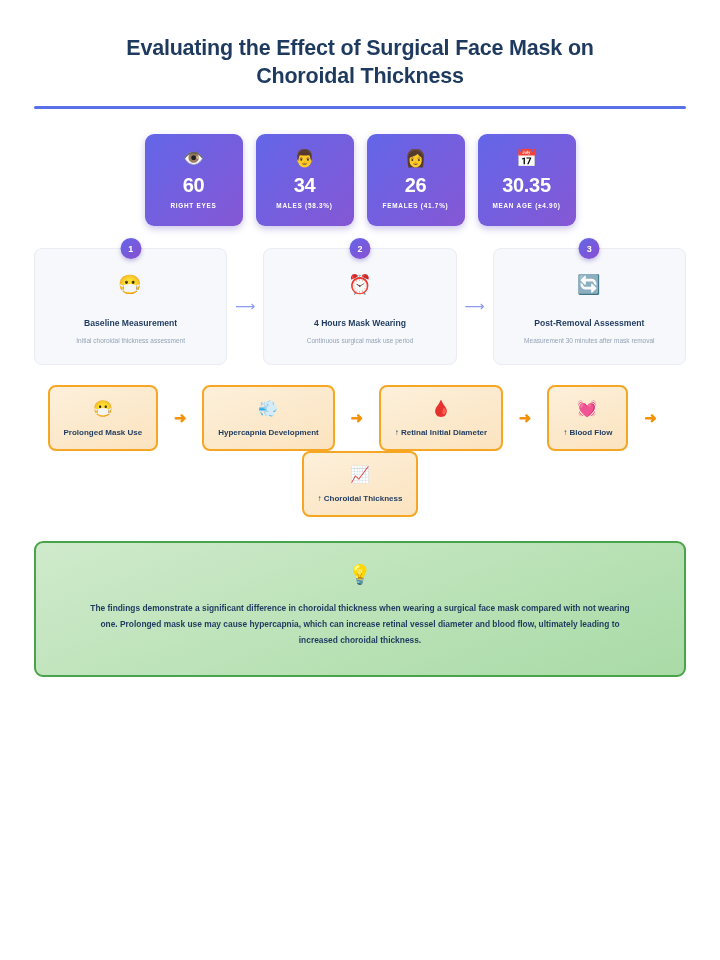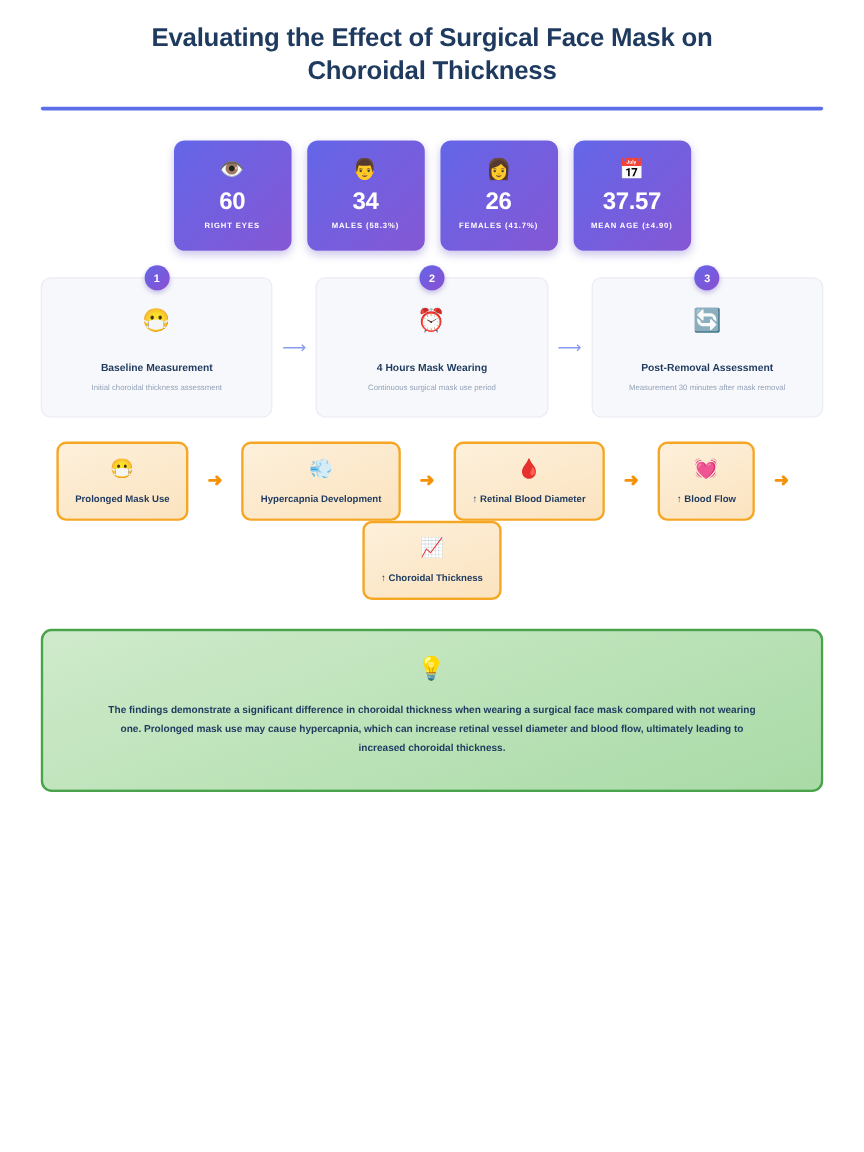--- a/index.html
+++ b/index.html
@@ -16,21 +16,21 @@
     overflow: hidden;
   }
   .page {
     width: 720px;
     box-sizing: border-box;
     padding: 0 34px;
   }
 
   
   .header {
-    padding-top: 18px;
+    padding-top: 35px;
     text-align: center;
   }
   .title {
     font-size: 21.5px;
     font-weight: bold;
     line-height: 1.28;
     color: #1e3a5f;
     letter-spacing: -0.2px;
     margin: 0 auto;
     max-width: 560px;
@@ -261,21 +261,21 @@
     </div>
 
     <div class="stat-card">
       <div class="stat-icon">👩</div>
       <div class="stat-value">26</div>
       <div class="stat-label">FEMALES (41.7%)</div>
     </div>
 
     <div class="stat-card">
       <div class="stat-icon">📅</div>
-      <div class="stat-value">37.57</div>
+      <div class="stat-value">30.35</div>
       <div class="stat-label">MEAN AGE (±4.90)</div>
     </div>
 
   </div>
 
   <div class="timeline">
 
     <div class="tl-card">
       <div class="tl-badge">1</div>
       <div class="tl-icon">😷</div>
@@ -315,21 +315,21 @@
 
     <div class="mech-card">
       <div class="mech-icon">💨</div>
       <div class="mech-label">Hypercapnia Development</div>
     </div>
 
     <div class="mech-arrow">➜</div>
 
     <div class="mech-card">
       <div class="mech-icon">🩸</div>
-      <div class="mech-label">↑ Retinal Blood Diameter</div>
+      <div class="mech-label">↑ Retinal Initial Diameter</div>
     </div>
 
     <div class="mech-arrow">➜</div>
 
     <div class="mech-card">
       <div class="mech-icon">💓</div>
       <div class="mech-label">↑ Blood Flow</div>
     </div>
 
     <div class="mech-arrow">➜</div>

